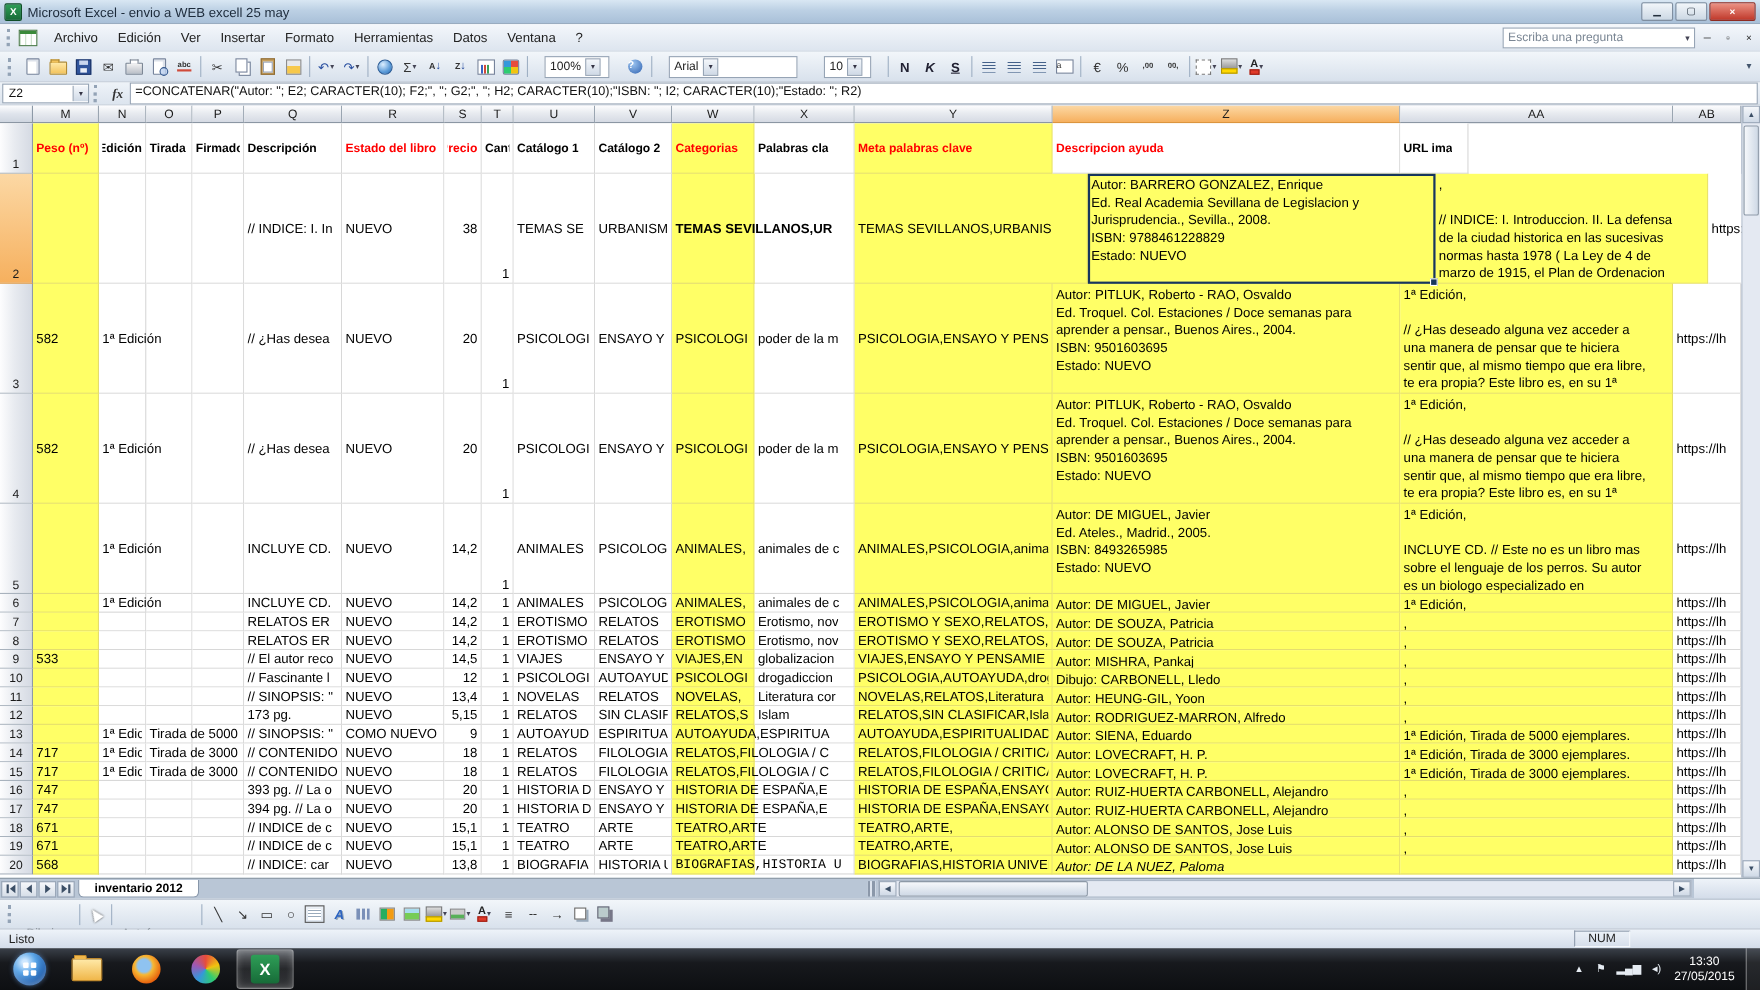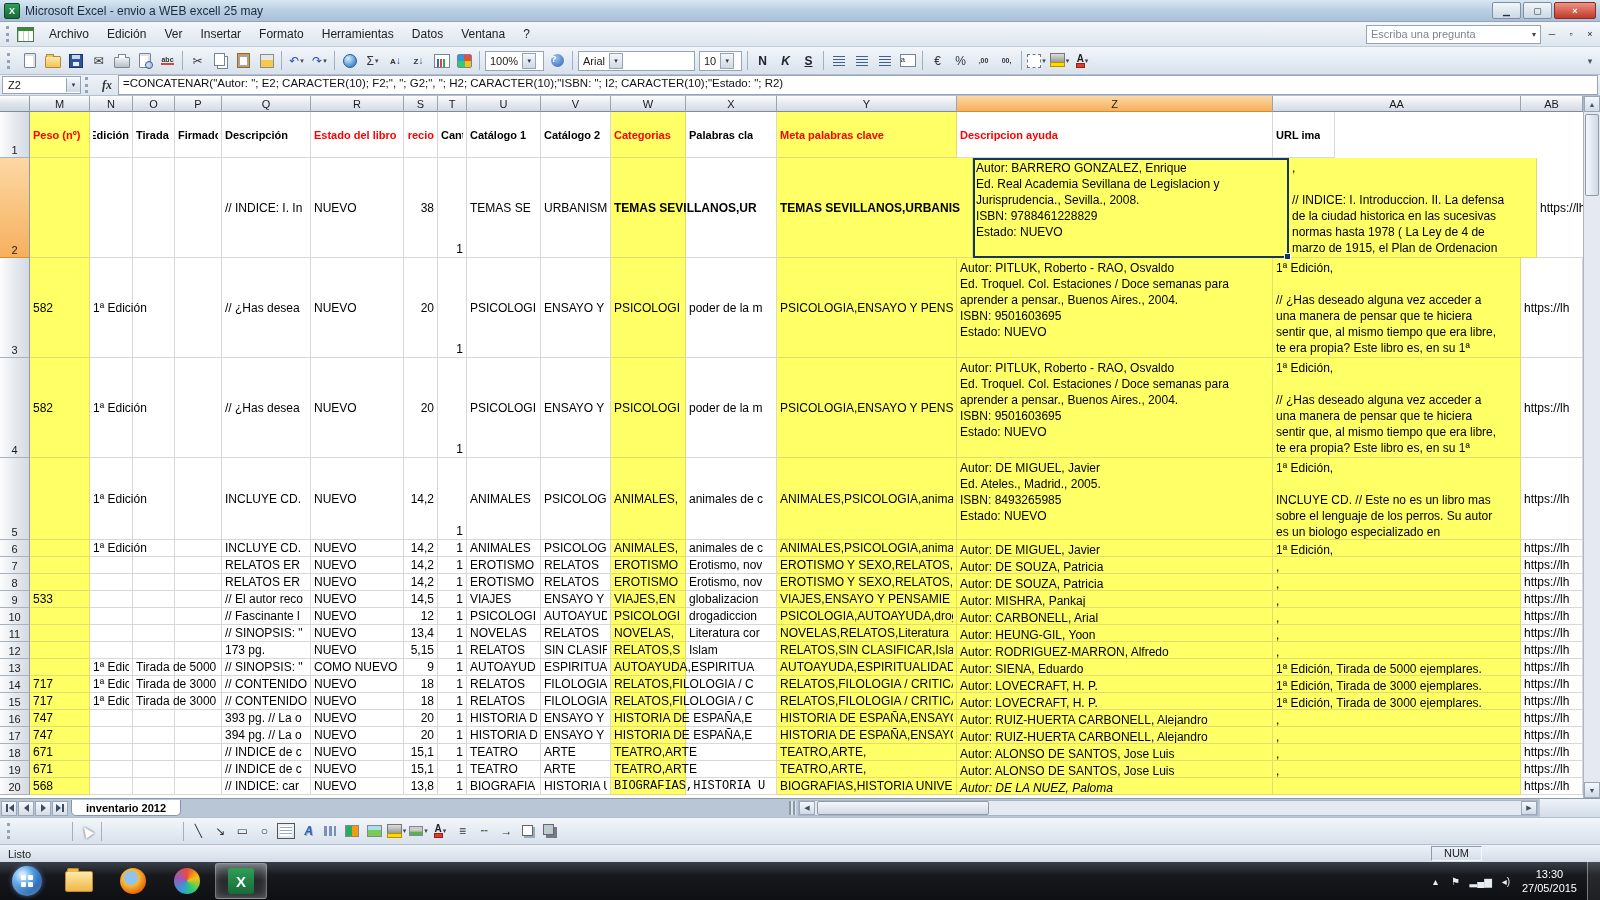--- a/index.html
+++ b/index.html
@@ -25,21 +25,21 @@
   .menu-item{font-size:12px;color:#222;padding:3px 9px;cursor:default;}
   .qbox{margin-left:auto;width:165px;height:17px;background:#fff;border:1px solid #96a4b5;display:flex;align-items:center;font-size:11px;color:#7a8694;padding:0 4px;}
   .qbox .arr{margin-left:auto;font-size:8px;color:#445;}
   .mwb{width:16px;height:14px;display:flex;align-items:center;justify-content:center;font-size:9px;color:#222;margin-left:3px;}
 
   
   .toolbar{height:27px;background:linear-gradient(var(--chrome1),var(--chrome2));border-bottom:1px solid #b3bfce;display:flex;align-items:center;padding:0 3px;flex:0 0 auto;}
   .tbtn{height:21px;min-width:21px;display:flex;align-items:center;justify-content:center;border-radius:2px;margin:0 1px;position:relative;}
   .tbtn.lett{font-size:12px;width:20px;color:#223;}
   .tsep{width:1px;height:19px;background:#9fb0c4;margin:0 3px;flex:0 0 auto;}
-  .combo{height:18px;background:#fff;border:1px solid #96a4b5;display:flex;align-items:center;font-size:11px;padding:0 1px 0 4px;margin:0 2px;color:#222;}
+  .combo{height:18px;background:#fff;border:1px solid #96a4b5;display:flex;align-items:center;font-size:11px;padding:0 1px 0 4px;margin:0 12px;color:#222;}
   .combo .arr{width:12px;height:14px;background:linear-gradient(#f4f7fb,#cfd9e6);border:1px solid #96a4b5;margin-left:4px;font-size:7px;display:flex;align-items:center;justify-content:center;color:#334;}
   .tb-more{margin-left:auto;width:14px;height:22px;display:flex;align-items:center;justify-content:center;font-size:9px;color:#44566d;}
   .k-g{font-size:12px;line-height:1;color:#333;font-style:normal;}
   .k-blue{color:#2a4fa0;}
   .k-dd{font-size:7px;color:#445;margin-left:1px;font-style:normal;}
   i[class^="k-"]{display:inline-block;font-style:normal;}
   .k-page{width:10px;height:13px;background:#fff;border:1px solid #76839b;border-radius:1px;box-shadow:inset -2px 2px 0 rgba(120,140,170,.25);}
   .k-prev{position:relative;}
   .k-prev::after{content:"";position:absolute;width:6px;height:6px;border:1px solid #35598e;border-radius:50%;right:-3px;bottom:-2px;background:rgba(190,210,240,.8);}
   .k-folder{width:14px;height:10px;background:linear-gradient(#ffe9a8,#f3c35c);border:1px solid #b08a35;border-radius:1px;position:relative;margin-top:3px;}
@@ -422,21 +422,21 @@
             <div class="cell" style="width: 74px;">
               <span class="ct">TEMAS SE</span>
             </div>
             <div class="cell" style="width: 70px;">
               <span class="ct">URBANISM</span>
             </div>
             <div class="cell yl ovfc" style="width: 75px; font-weight: bold;">
               <span class="ovf">TEMAS SEVILLANOS,UR</span>
             </div>
             <div class="cell" style="width: 91px;"></div>
-            <div class="cell yl" style="width: 196px; font-weight: bold;">
+            <div class="cell yl" style="width: 212px;">
               <span class="ct">TEMAS SEVILLANOS,URBANIS</span>
             </div>
             <div class="cell yl wrap active" style="width: 316px;">Autor: BARRERO GONZALEZ, Enrique
 Ed. Real Academia Sevillana de Legislacion y
 Jurisprudencia., Sevilla., 2008.
 ISBN: 9788461228829
 Estado: NUEVO</div>
             <div class="cell yl wrap" style="width: 248px;">,
 
 // INDICE: I. Introduccion. II. La defensa
@@ -786,21 +786,21 @@
             </div>
             <div class="cell yl" style="width: 75px;">
               <span class="ct">PSICOLOGI</span>
             </div>
             <div class="cell" style="width: 91px;">
               <span class="ct">drogadiccion</span>
             </div>
             <div class="cell yl" style="width: 180px;">
               <span class="ct">PSICOLOGIA,AUTOAYUDA,drog</span>
             </div>
-            <div class="cell yl wrap" style="width: 316px;">Autor: CARBONELL, Arial</div>
+            <div class="cell yl wrap" style="width: 316px;">Dibujo: CARBONELL, Lledo</div>
             <div class="cell yl wrap" style="width: 248px;">,</div>
             <div class="cell" style="width: 62px;">
               <span class="ct">https://lh</span>
             </div>
           </div>
           <div class="grow" style="height: 17px;">
             <div class="rowhdr">11</div>
             <div class="cell yl" style="width: 60px;"></div>
             <div class="cell" style="width: 43px;"></div>
             <div class="cell" style="width: 42px;"></div>

